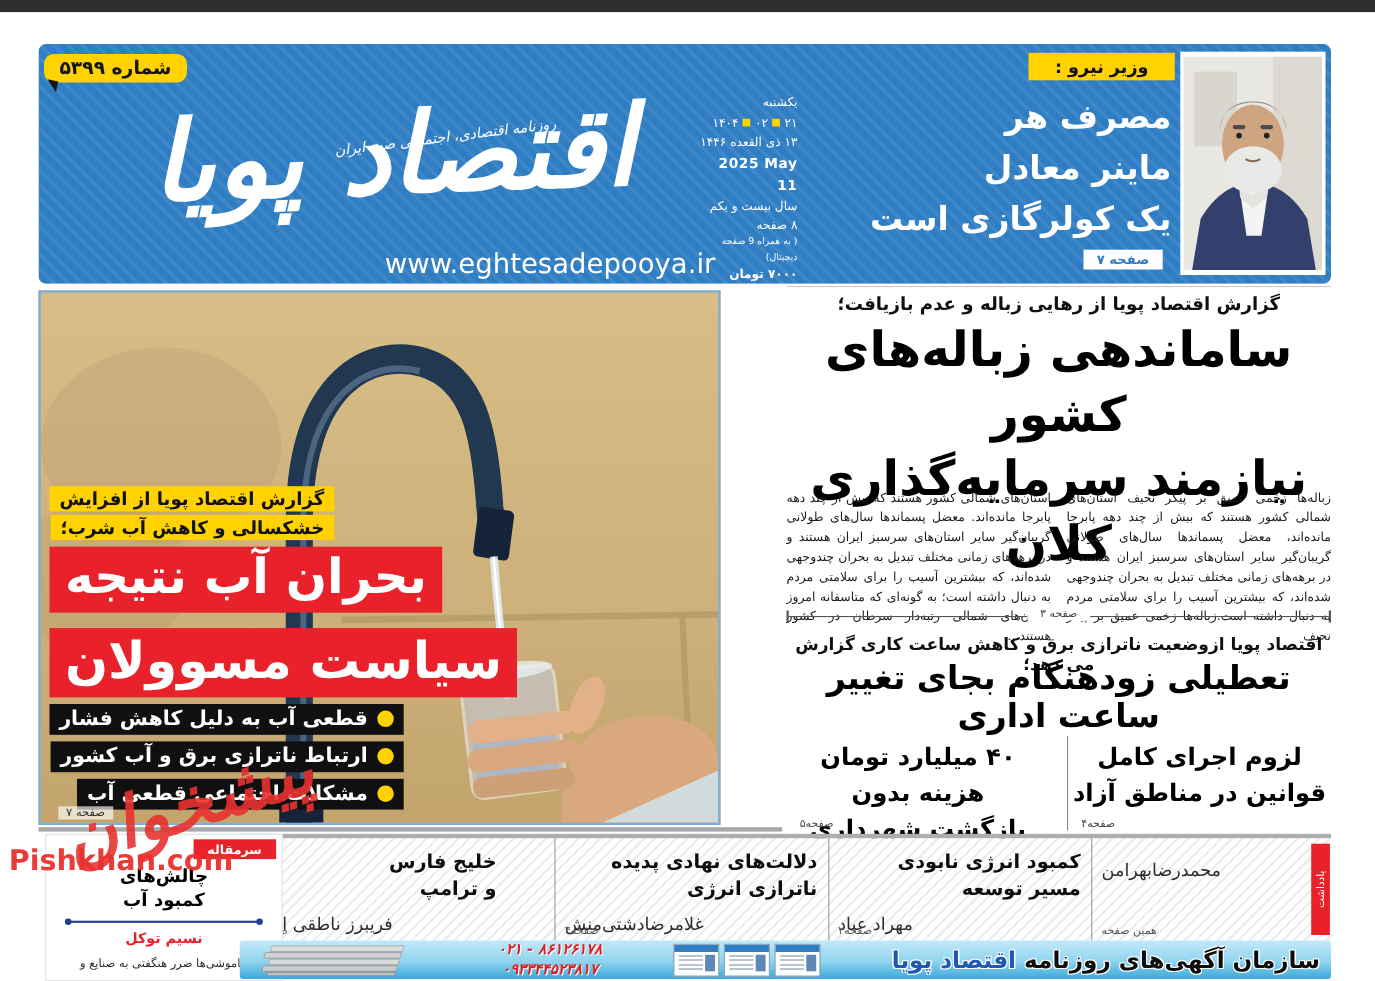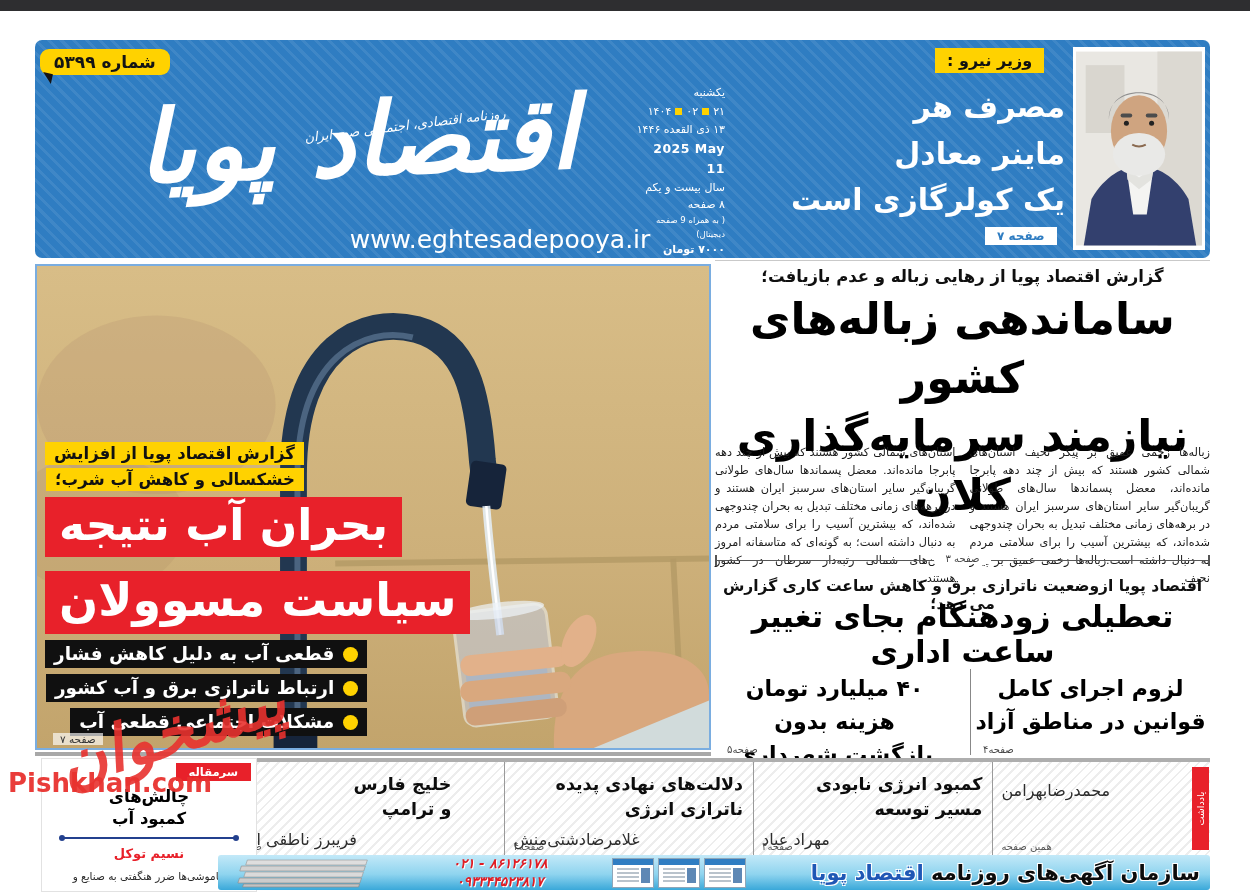--- a/index.html
+++ b/index.html
@@ -23,21 +23,21 @@
   .tagline{left:255px;top:78px;width:230px;text-align:center;color:#fff;font-size:13px;
     font-style:italic;transform:rotate(-7deg);}
   .website{left:280px;top:185px;width:370px;text-align:center;color:#fff;font-size:25px;direction:ltr;}
   .dateblock{left:598px;top:44px;width:92px;color:#fff;font-size:11px;text-align:right;line-height:1.6;}
   .dateblock .sqline{display:flex;align-items:center;gap:4px;margin:1px 0;}
   .sq{width:7px;height:7px;background:#ffd200;display:inline-block;}
   .d-en{direction:ltr;font-weight:bold;font-size:12.5px;letter-spacing:.5px;}
   .d-small{font-size:8.5px;}
   .d-price{font-weight:bold;}
 
-  .lead-label{left:900px;top:8px;background:#ffd200;color:#111;font-weight:bold;font-size:16px;padding:3px 12px;}
+  .lead-label{left:900px;top:8px;background:#ffd200;color:#111;font-weight:bold;font-size:16px;padding:3px 24px;}
   .lead-headline{left:700px;top:44px;width:330px;color:#fff;font-weight:bold;font-size:30px;
     line-height:1.55;text-align:right;}
   .lead-page{left:950px;top:187px;background:#fff;color:#2f7dc2;font-weight:bold;font-size:12px;padding:2px 12px;}
   .lead-photo{left:1038px;top:7px;width:132px;height:203px;background:#fff;padding:3px;box-sizing:border-box;}
   .lead-photo svg{width:100%;height:100%;display:block;}
 
   
   .maincol{left:715px;top:260px;width:495px;height:498px;}
   .m-topline{left:0;top:0;width:495px;height:1px;background:#c9c9c9;}
   .m-kicker{left:0;top:7px;width:495px;text-align:center;font-weight:bold;font-size:16.5px;color:#101010;}
@@ -66,21 +66,21 @@
     display:flex;align-items:center;justify-content:center;}
   .notes-tab span{display:block;transform:rotate(-90deg);color:#fff;font-size:9.5px;white-space:nowrap;}
   .notes-row{position:absolute;right:24px;left:4px;top:0;bottom:0;display:flex;}
   .note-item{position:relative;padding:10px 10px 4px 8px;border-left:1px solid #9a9a9a;box-sizing:border-box;}
   .ni-1{flex-basis:21%;} .ni-2{flex-basis:26%;} .ni-3{flex-basis:27%;margin-left:43px;} .ni-4{flex-basis:26%;}
   .note-title{font-size:17.5px;font-weight:bold;text-align:right;line-height:1.4;color:#0d0d0d;}
   .note-author{font-size:16px;color:#2c2c2c;text-align:left;margin-top:9px;}
   .note-page{position:absolute;left:8px;bottom:3px;font-size:10px;color:#555;}
 
   
-  .photoblock{left:35px;top:264px;width:676px;height:486px;border:2px solid #7aade0;box-sizing:border-box;overflow:hidden;background:#cdb07a;}
+  .photoblock{left:35px;top:264px;width:620px;height:486px;border:2px solid #7aade0;box-sizing:border-box;overflow:hidden;background:#cdb07a;}
   .photoblock > svg{position:absolute;left:0;top:0;width:100%;height:100%;}
   .photoshadow{left:35px;top:752px;width:676px;height:4px;background:#a8a8a8;}
   .pk-lines{left:8px;top:176px;z-index:4;}
   .pk-line{display:table;background:#ffd200;color:#111;font-weight:bold;font-size:16.5px;
     padding:2px 9px;margin-bottom:3px;}
   .red-line{display:table;background:#e8212a;color:#fff;font-weight:bold;padding:2px 14px 7px;z-index:4;}
   .red-1{left:8px;top:231px;font-size:44px;}
   .red-2{left:8px;top:305px;font-size:46px;}
   .bullets{left:8px;top:374px;z-index:4;}
   .brow{display:table;background:#101010;color:#fff;font-weight:bold;font-size:18.5px;

